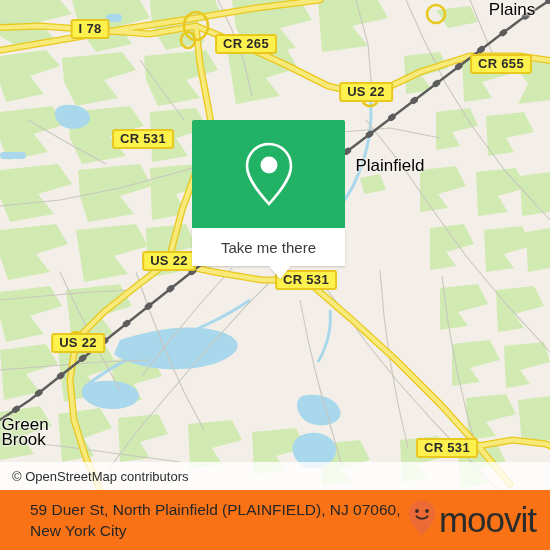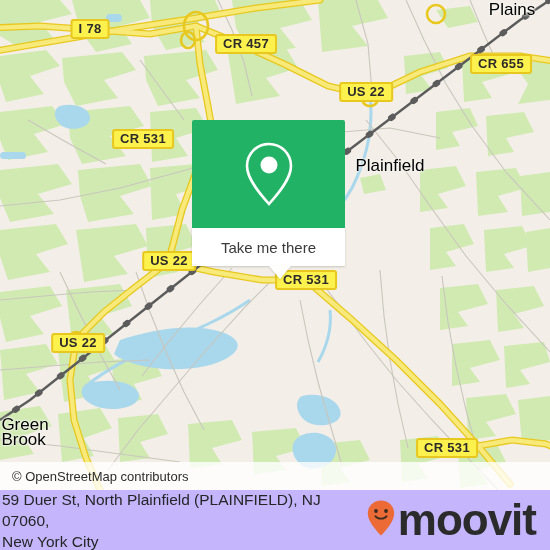--- a/index.html
+++ b/index.html
@@ -69,31 +69,31 @@
     position:absolute;left:77px;top:146px;width:0;height:0;
     border-left:11px solid transparent;
     border-right:11px solid transparent;
     border-top:13px solid #ffffff;
     filter:drop-shadow(0 1px 1px rgba(0,0,0,.16));
   }
 
   
   .footer{
     position:absolute;left:0;top:490px;width:550px;height:60px;
-    background:#c4b5fd;
+    background:#f97316;
     display:flex;align-items:center;justify-content:space-between;
-    box-sizing:border-box;padding:0 14px 0 2px;
+    box-sizing:border-box;padding:0 14px 0 30px;
   }
   .footer-addr{
     font-size:15.5px;color:#262626;line-height:21px;
     max-width:400px;white-space:pre-line;
   }
   .brand{display:flex;align-items:center;gap:2px;}
   .brand-word{
-    font-size:44px;font-weight:bold;color:#2b2b2b;letter-spacing:-1px;line-height:32px;
+    font-size:35px;font-weight:normal;color:#2b2b2b;letter-spacing:-1px;line-height:32px;
   }
 </style>
 </head>
 <body>
 
 <div id="app">
 
   <div class="map">
 
     <svg class="map-svg" viewBox="0 0 550 490">
@@ -233,21 +233,21 @@
         <ellipse cx="306" cy="280" rx="7" ry="7"></ellipse>
       </g>
 
       <g>
         <path d="M550,0 L520,20 L470,58 L420,96 L370,134 L320,172 L270,210 L222,248 L174,286 L126,324 L78,362 L30,400 L0,420" stroke="#5c5c5c" stroke-width="2.4" fill="none"></path>
         <path d="M550,0 L520,20 L470,58 L420,96 L370,134 L320,172 L270,210 L222,248 L174,286 L126,324 L78,362 L30,400 L0,420" stroke="#5c5c5c" stroke-width="6" stroke-dasharray="2 26" fill="none" stroke-linecap="round"></path>
       </g>
     </svg>
 
     <div class="shield" style="left:90px;top:29px">I 78</div>
-    <div class="shield" style="left:246px;top:44px">CR 457</div>
+    <div class="shield" style="left:246px;top:44px">CR 265</div>
     <div class="shield" style="left:501px;top:64px">CR 655</div>
     <div class="shield" style="left:366px;top:92px">US 22</div>
     <div class="shield" style="left:143px;top:139px">CR 531</div>
     <div class="shield" style="left:169px;top:261px">US 22</div>
     <div class="shield" style="left:306px;top:280px">CR 531</div>
     <div class="shield" style="left:78px;top:343px">US 22</div>
     <div class="shield" style="left:447px;top:448px">CR 531</div>
 
     <div class="place" style="left:512px;top:9px">Plains</div>
     <div class="place" style="left:390px;top:165px">Plainfield</div>

